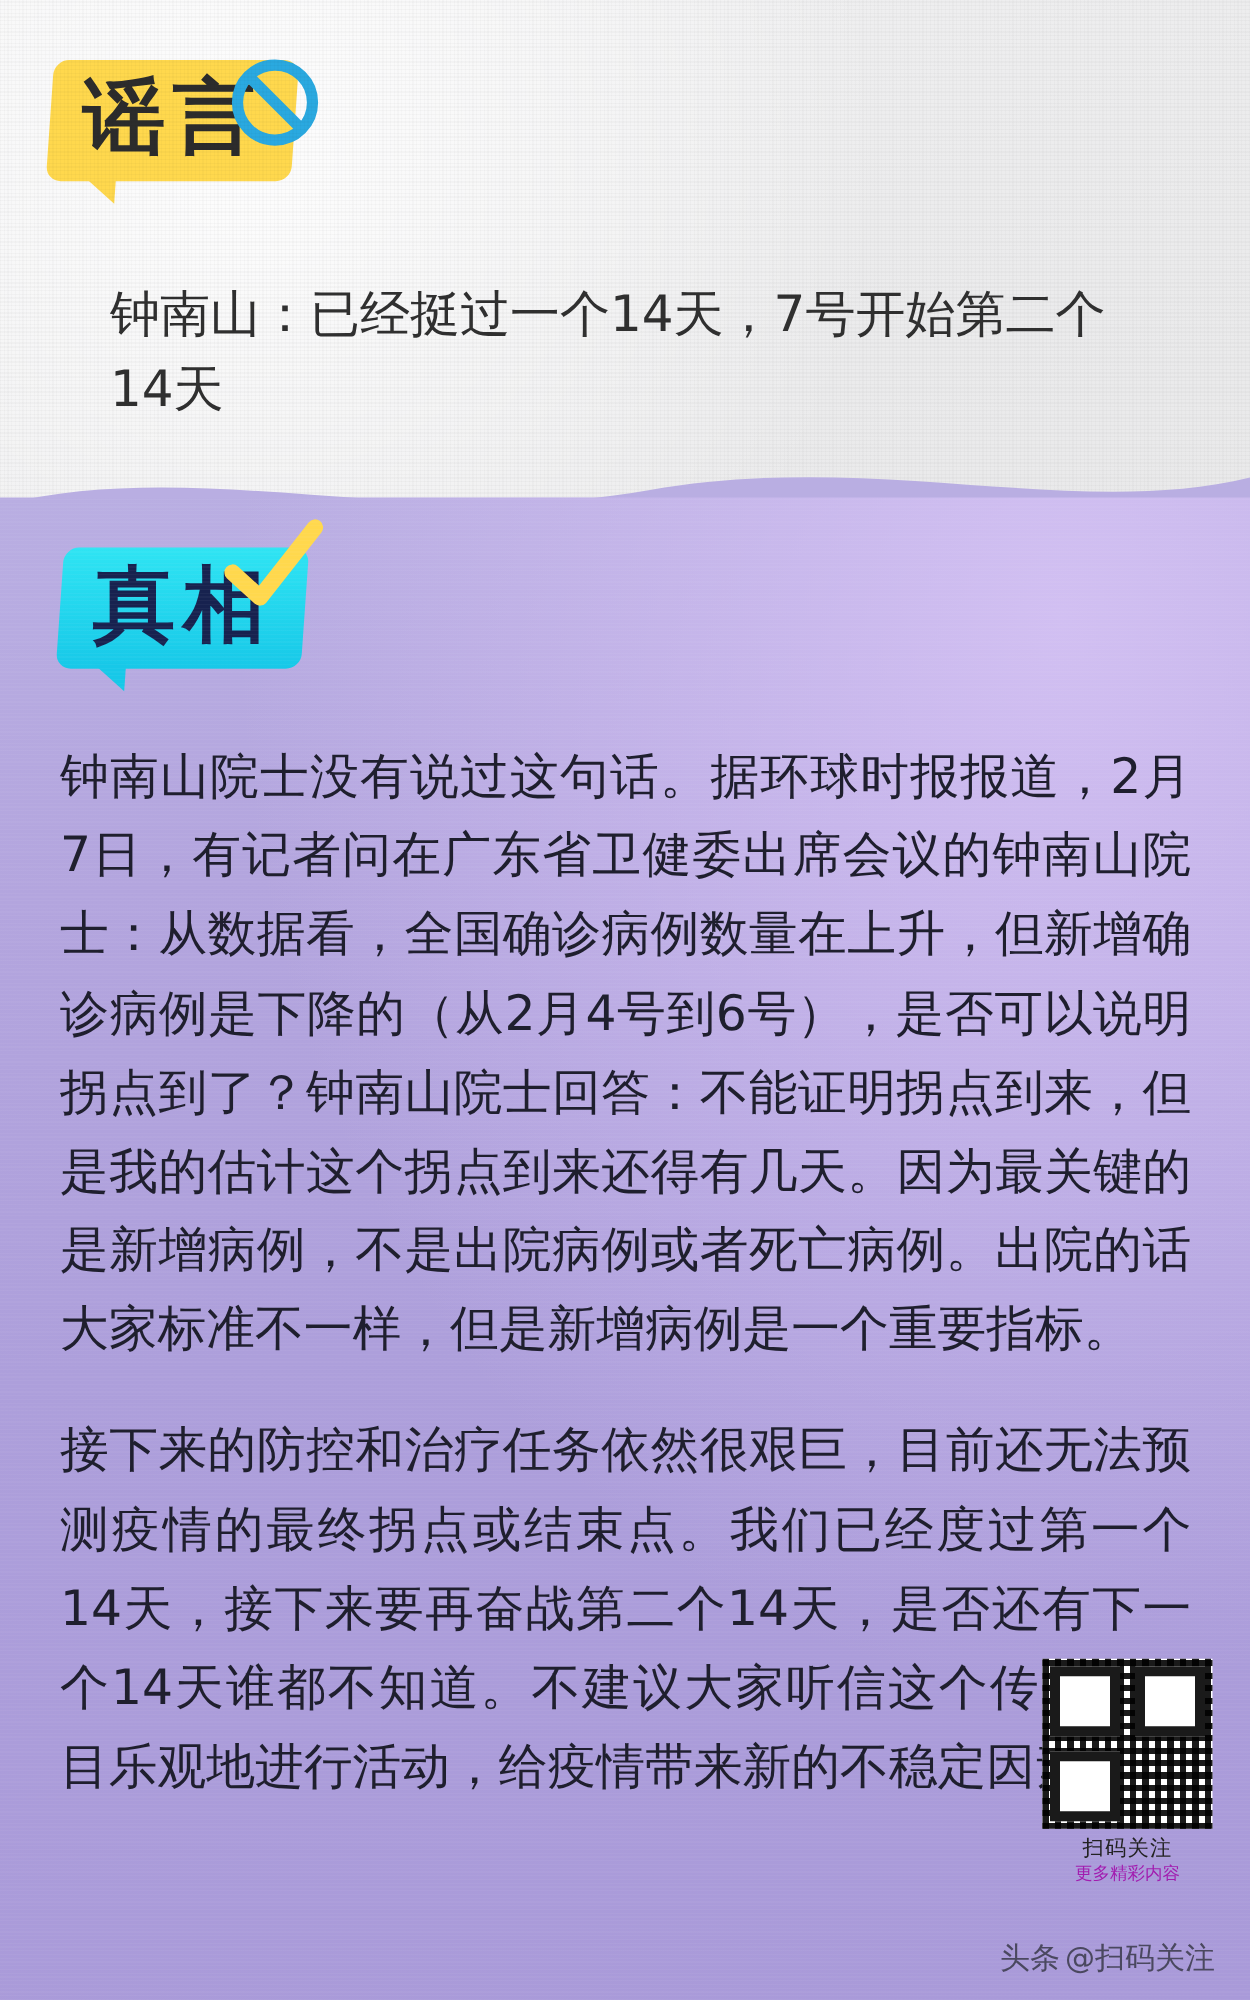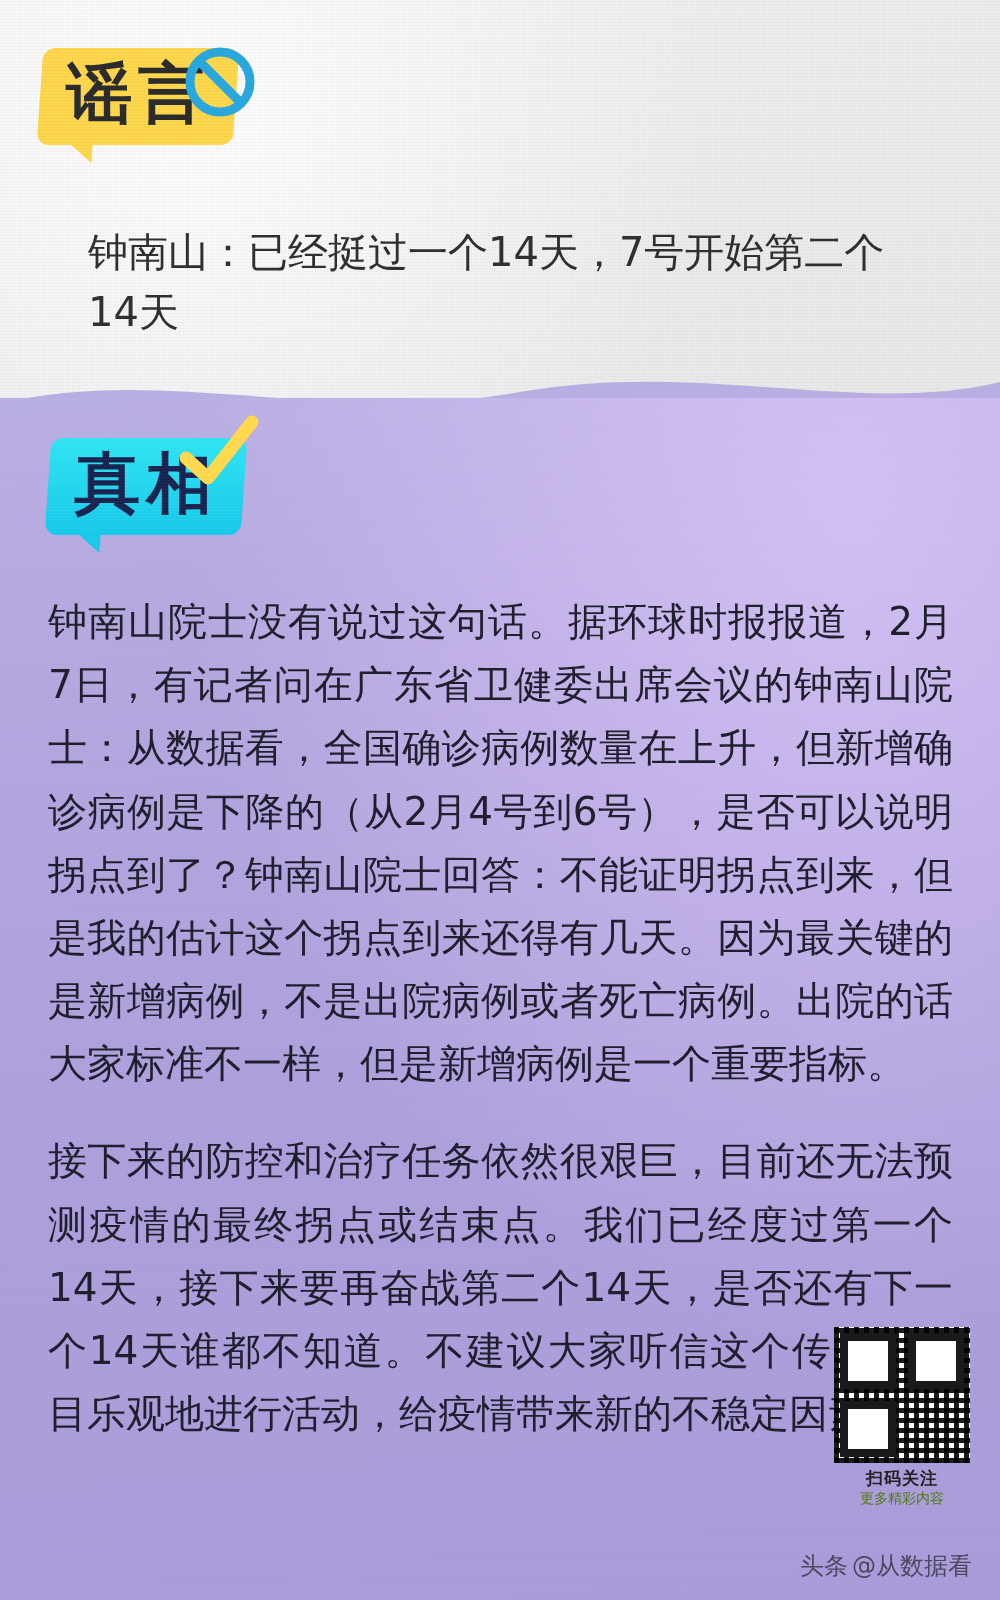--- a/index.html
+++ b/index.html
@@ -192,25 +192,24 @@
     height: 40px;
     border: 8px solid #1a1a1a;
     background: #fff;
   }
   .qr-caption {
     margin-top: 4px;
     font-size: 17px;
     color: #222;
     letter-spacing: 1px;
     font-family: "DejaVu Sans", "Liberation Sans", sans-serif;
-    font-weight: bold;
   }
   .qr-subcaption {
     font-size: 14px;
-    color: #4d7c0f;
+    color: #a21caf;
     font-family: "DejaVu Sans", "Liberation Sans", sans-serif;
   }
 
   .watermark {
     position: absolute;
     right: 28px;
     bottom: 18px;
     font-size: 24px;
     color: #3a3a4a;
     opacity: 0.85;
@@ -274,16 +273,16 @@
 
   <div class="qr-wrap">
     <div class="qr-code">
       <span class="qr-eye3"></span>
     </div>
     <div class="qr-caption">扫码关注</div>
     <div class="qr-subcaption">更多精彩内容</div>
   </div>
 
   <div class="watermark">
-    <span class="wm-logo">头条</span><span>@从数据看</span>
+    <span class="wm-logo">头条</span><span>@扫码关注</span>
   </div>
 
 </div>
 
 </body></html>

